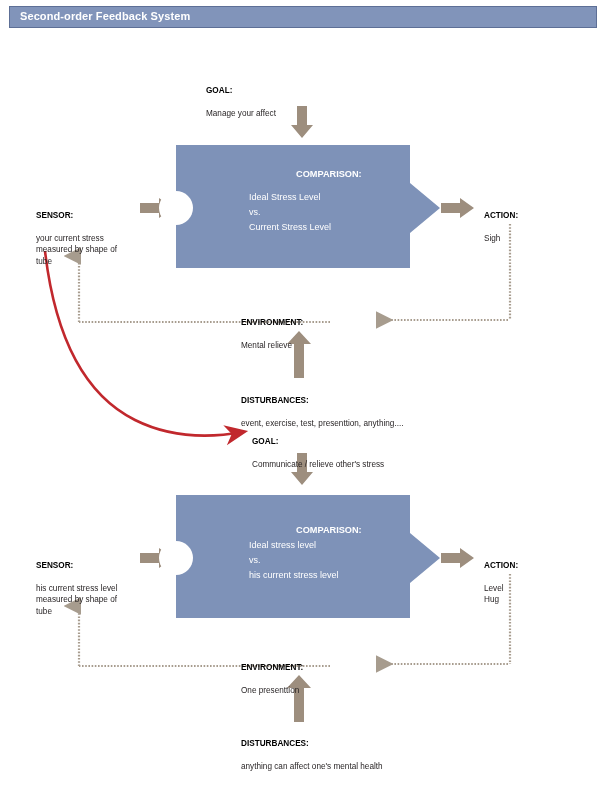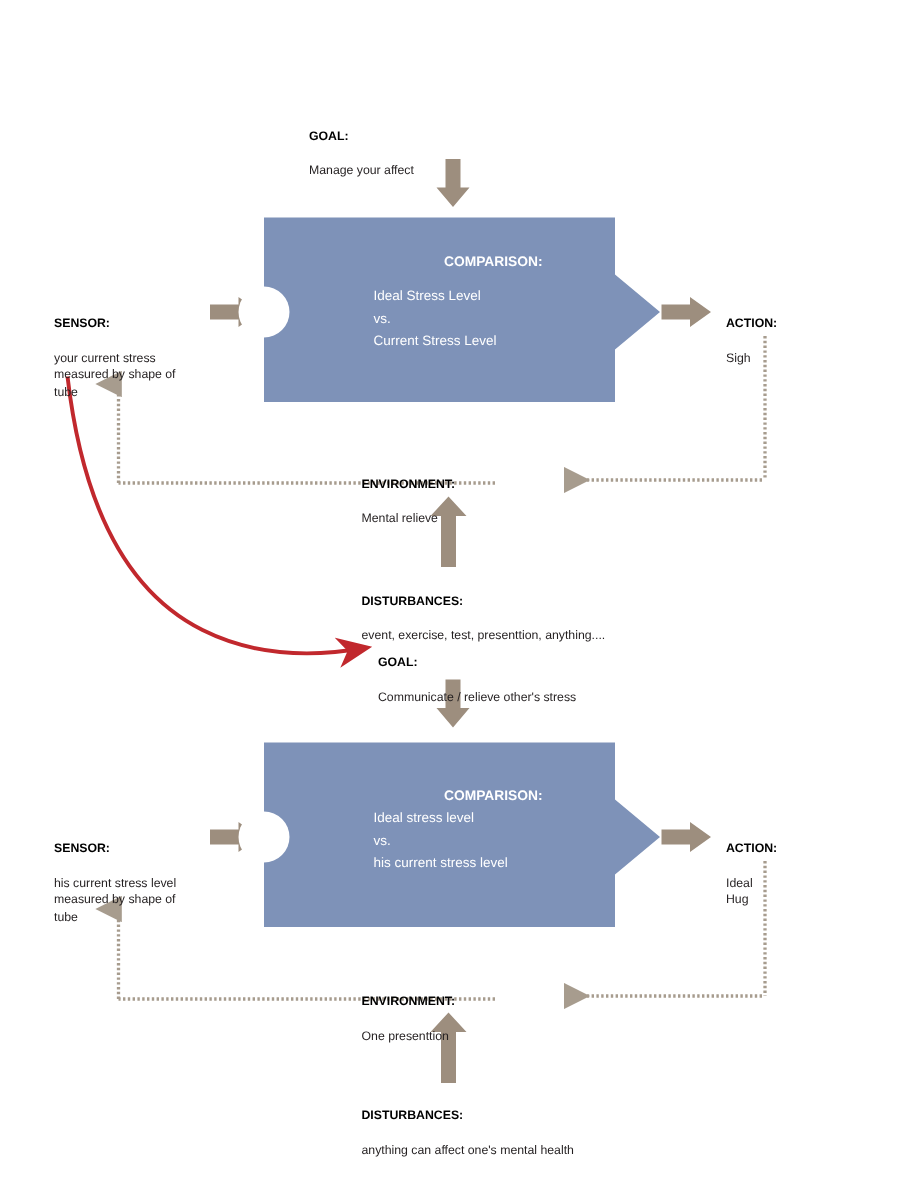--- a/index.html
+++ b/index.html
@@ -78,20 +78,23 @@
     width: 612px;
     height: 792px;
     pointer-events: none;
   }
 </style>
 </head>
 <body>
 
 <div id="page">
 
+  <div id="title-bar">
+    <span id="title-text">Second-order Feedback System</span>
+  </div>
 
   <svg id="vec" viewBox="0 0 612 792">
     <defs>
       <marker id="dot-arrow-up" markerWidth="8" markerHeight="8" refX="4" refY="7" orient="auto">
         <path d="M4,0 L8,8 L0,8 Z" fill="#a79c8e"></path>
       </marker>
       <marker id="dot-arrow-left" markerWidth="8" markerHeight="8" refX="7" refY="4" orient="auto">
         <path d="M0,4 L8,0 L8,8 Z" fill="#a79c8e"></path>
       </marker>
       <marker id="red-head" markerWidth="9" markerHeight="9" refX="7" refY="4.5" orient="auto">
@@ -228,21 +231,21 @@
 
   <div class="cmp-text" style="left:249px; top:523px;">
     <div class="cmp-title">COMPARISON:</div>
     <div>Ideal stress level</div>
     <div>vs.</div>
     <div>his current stress level</div>
   </div>
 
   <div class="lbl" style="left:484px; top:548px;">
     <span class="hd">ACTION:</span><br>
-    <span class="bd">Ideal
+    <span class="bd">Level
 Hug</span>
   </div>
 
   <div class="lbl" style="left:241px; top:650px;">
     <span class="hd">ENVIRONMENT:</span><br>
     <span class="bd">One presenttion</span>
   </div>
 
   <div class="lbl" style="left:241px; top:726px;">
     <span class="hd">DISTURBANCES:</span><br>

